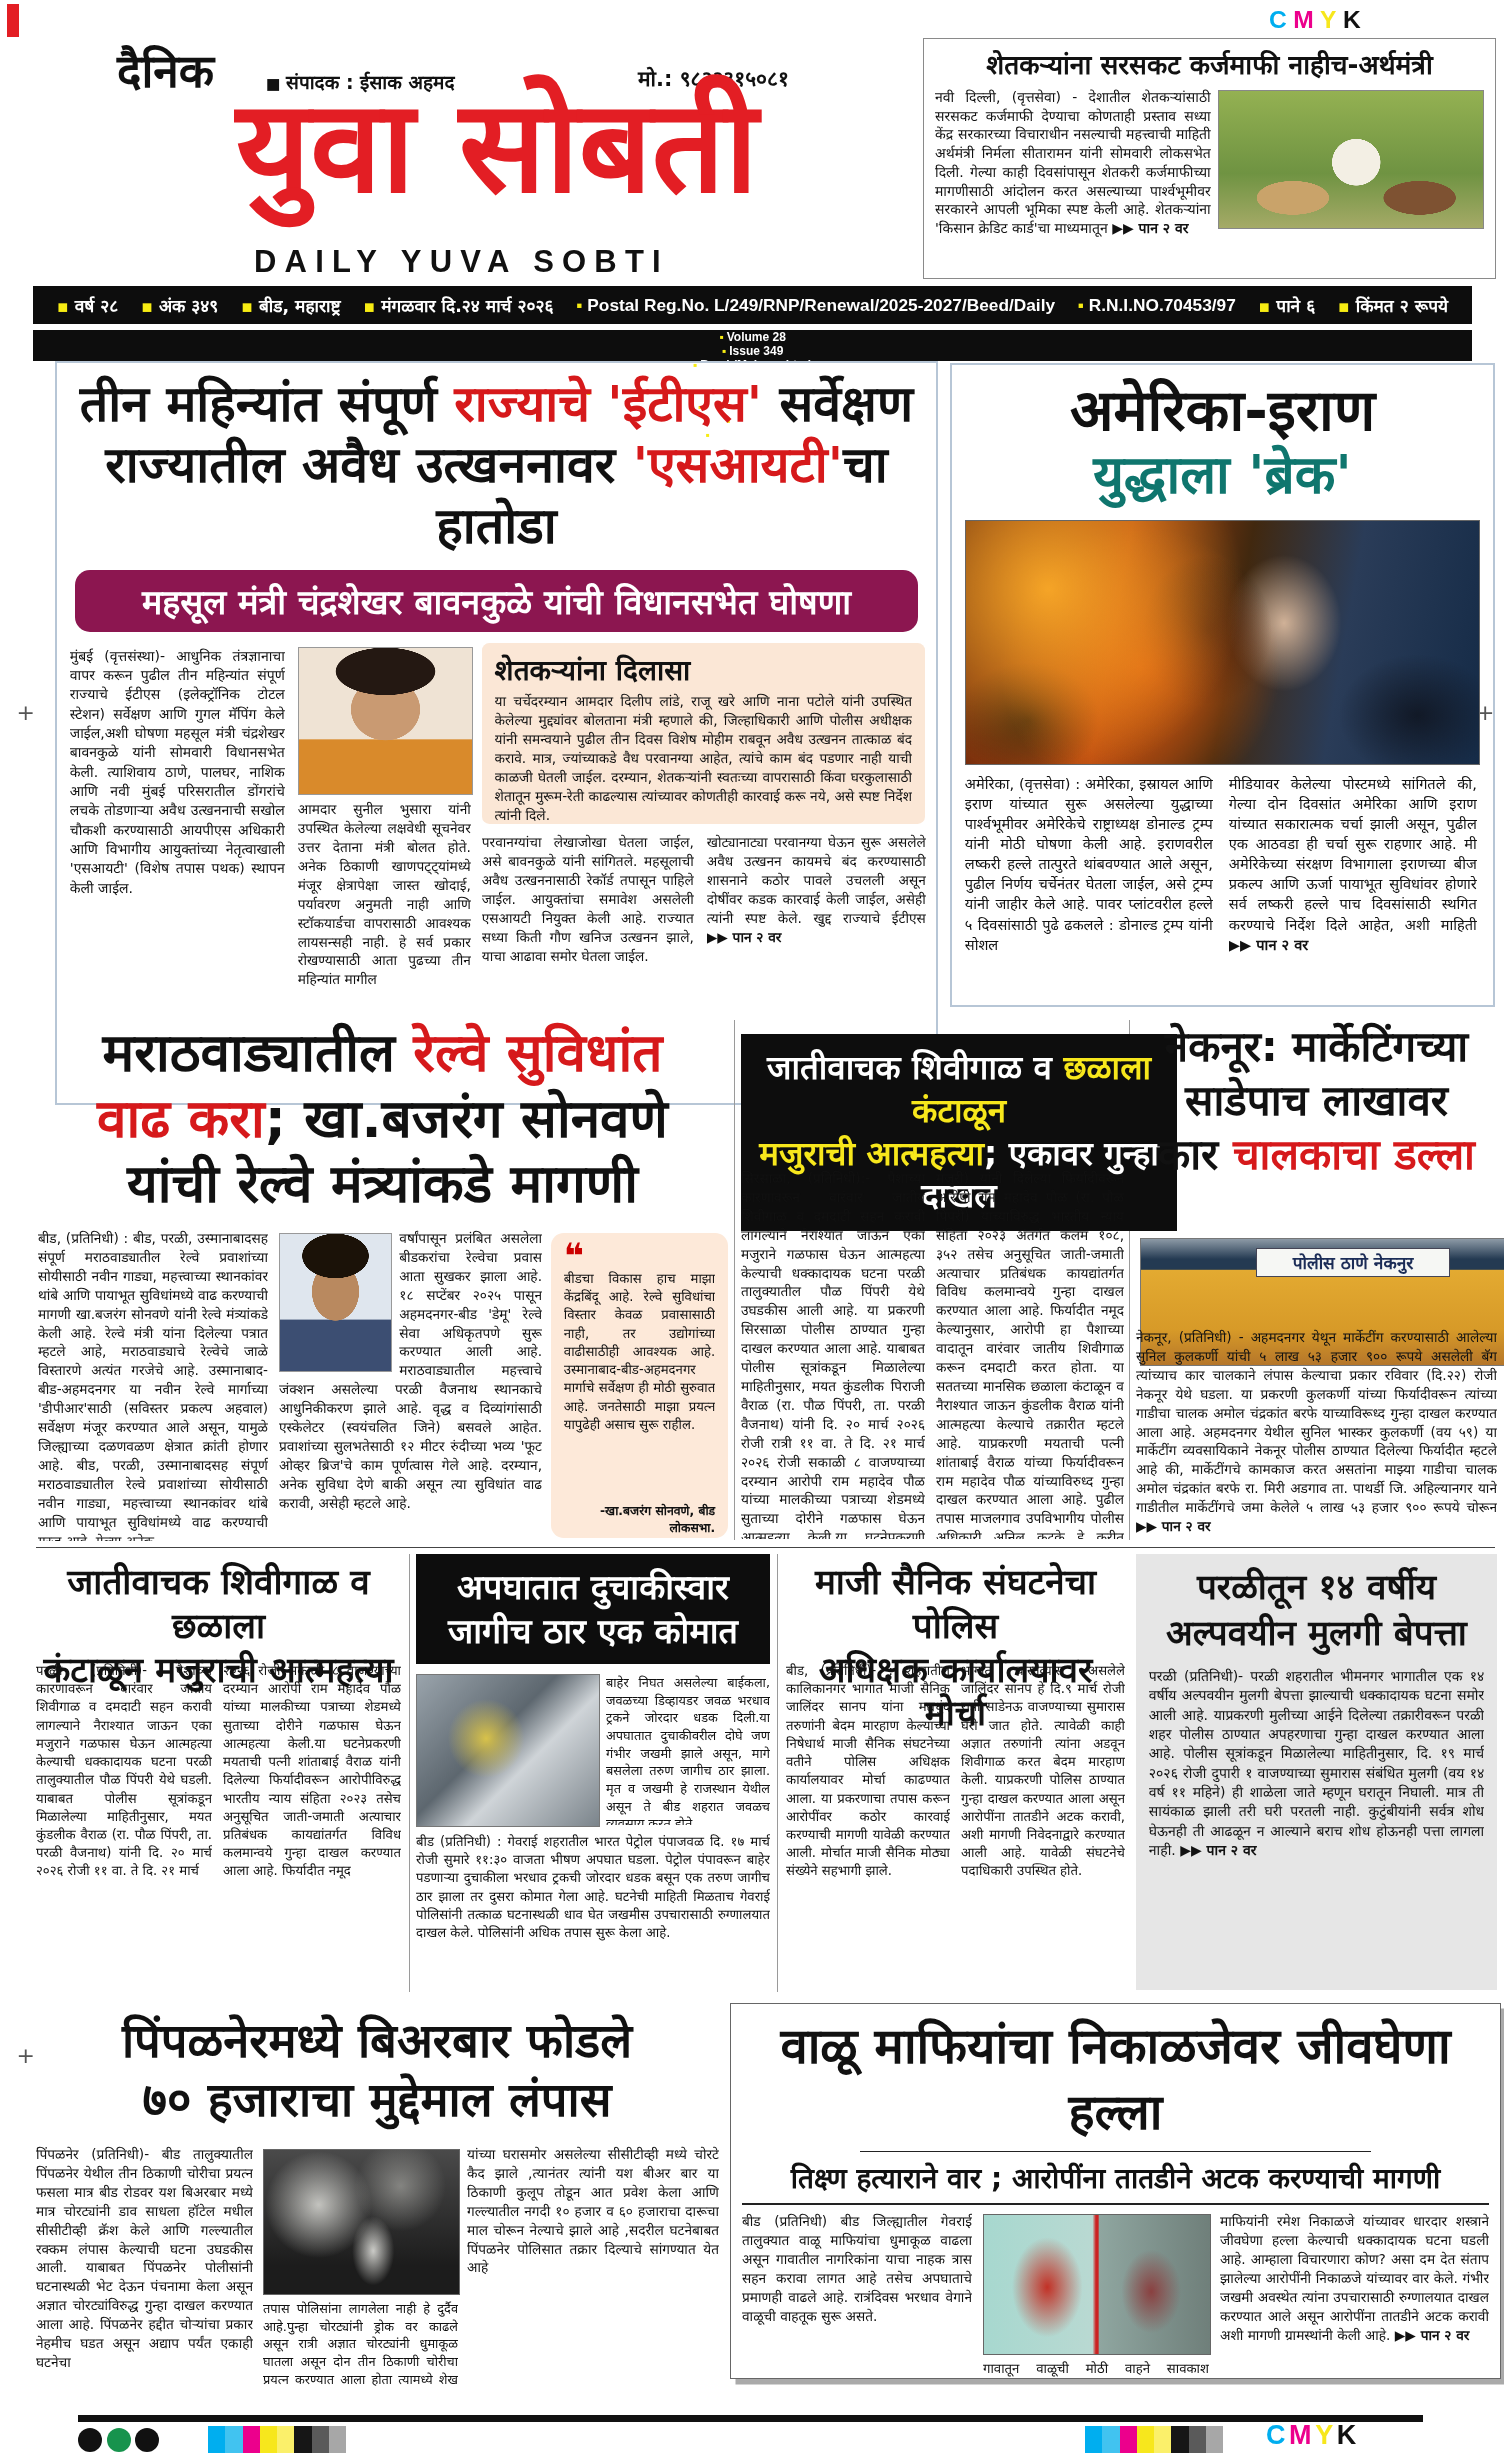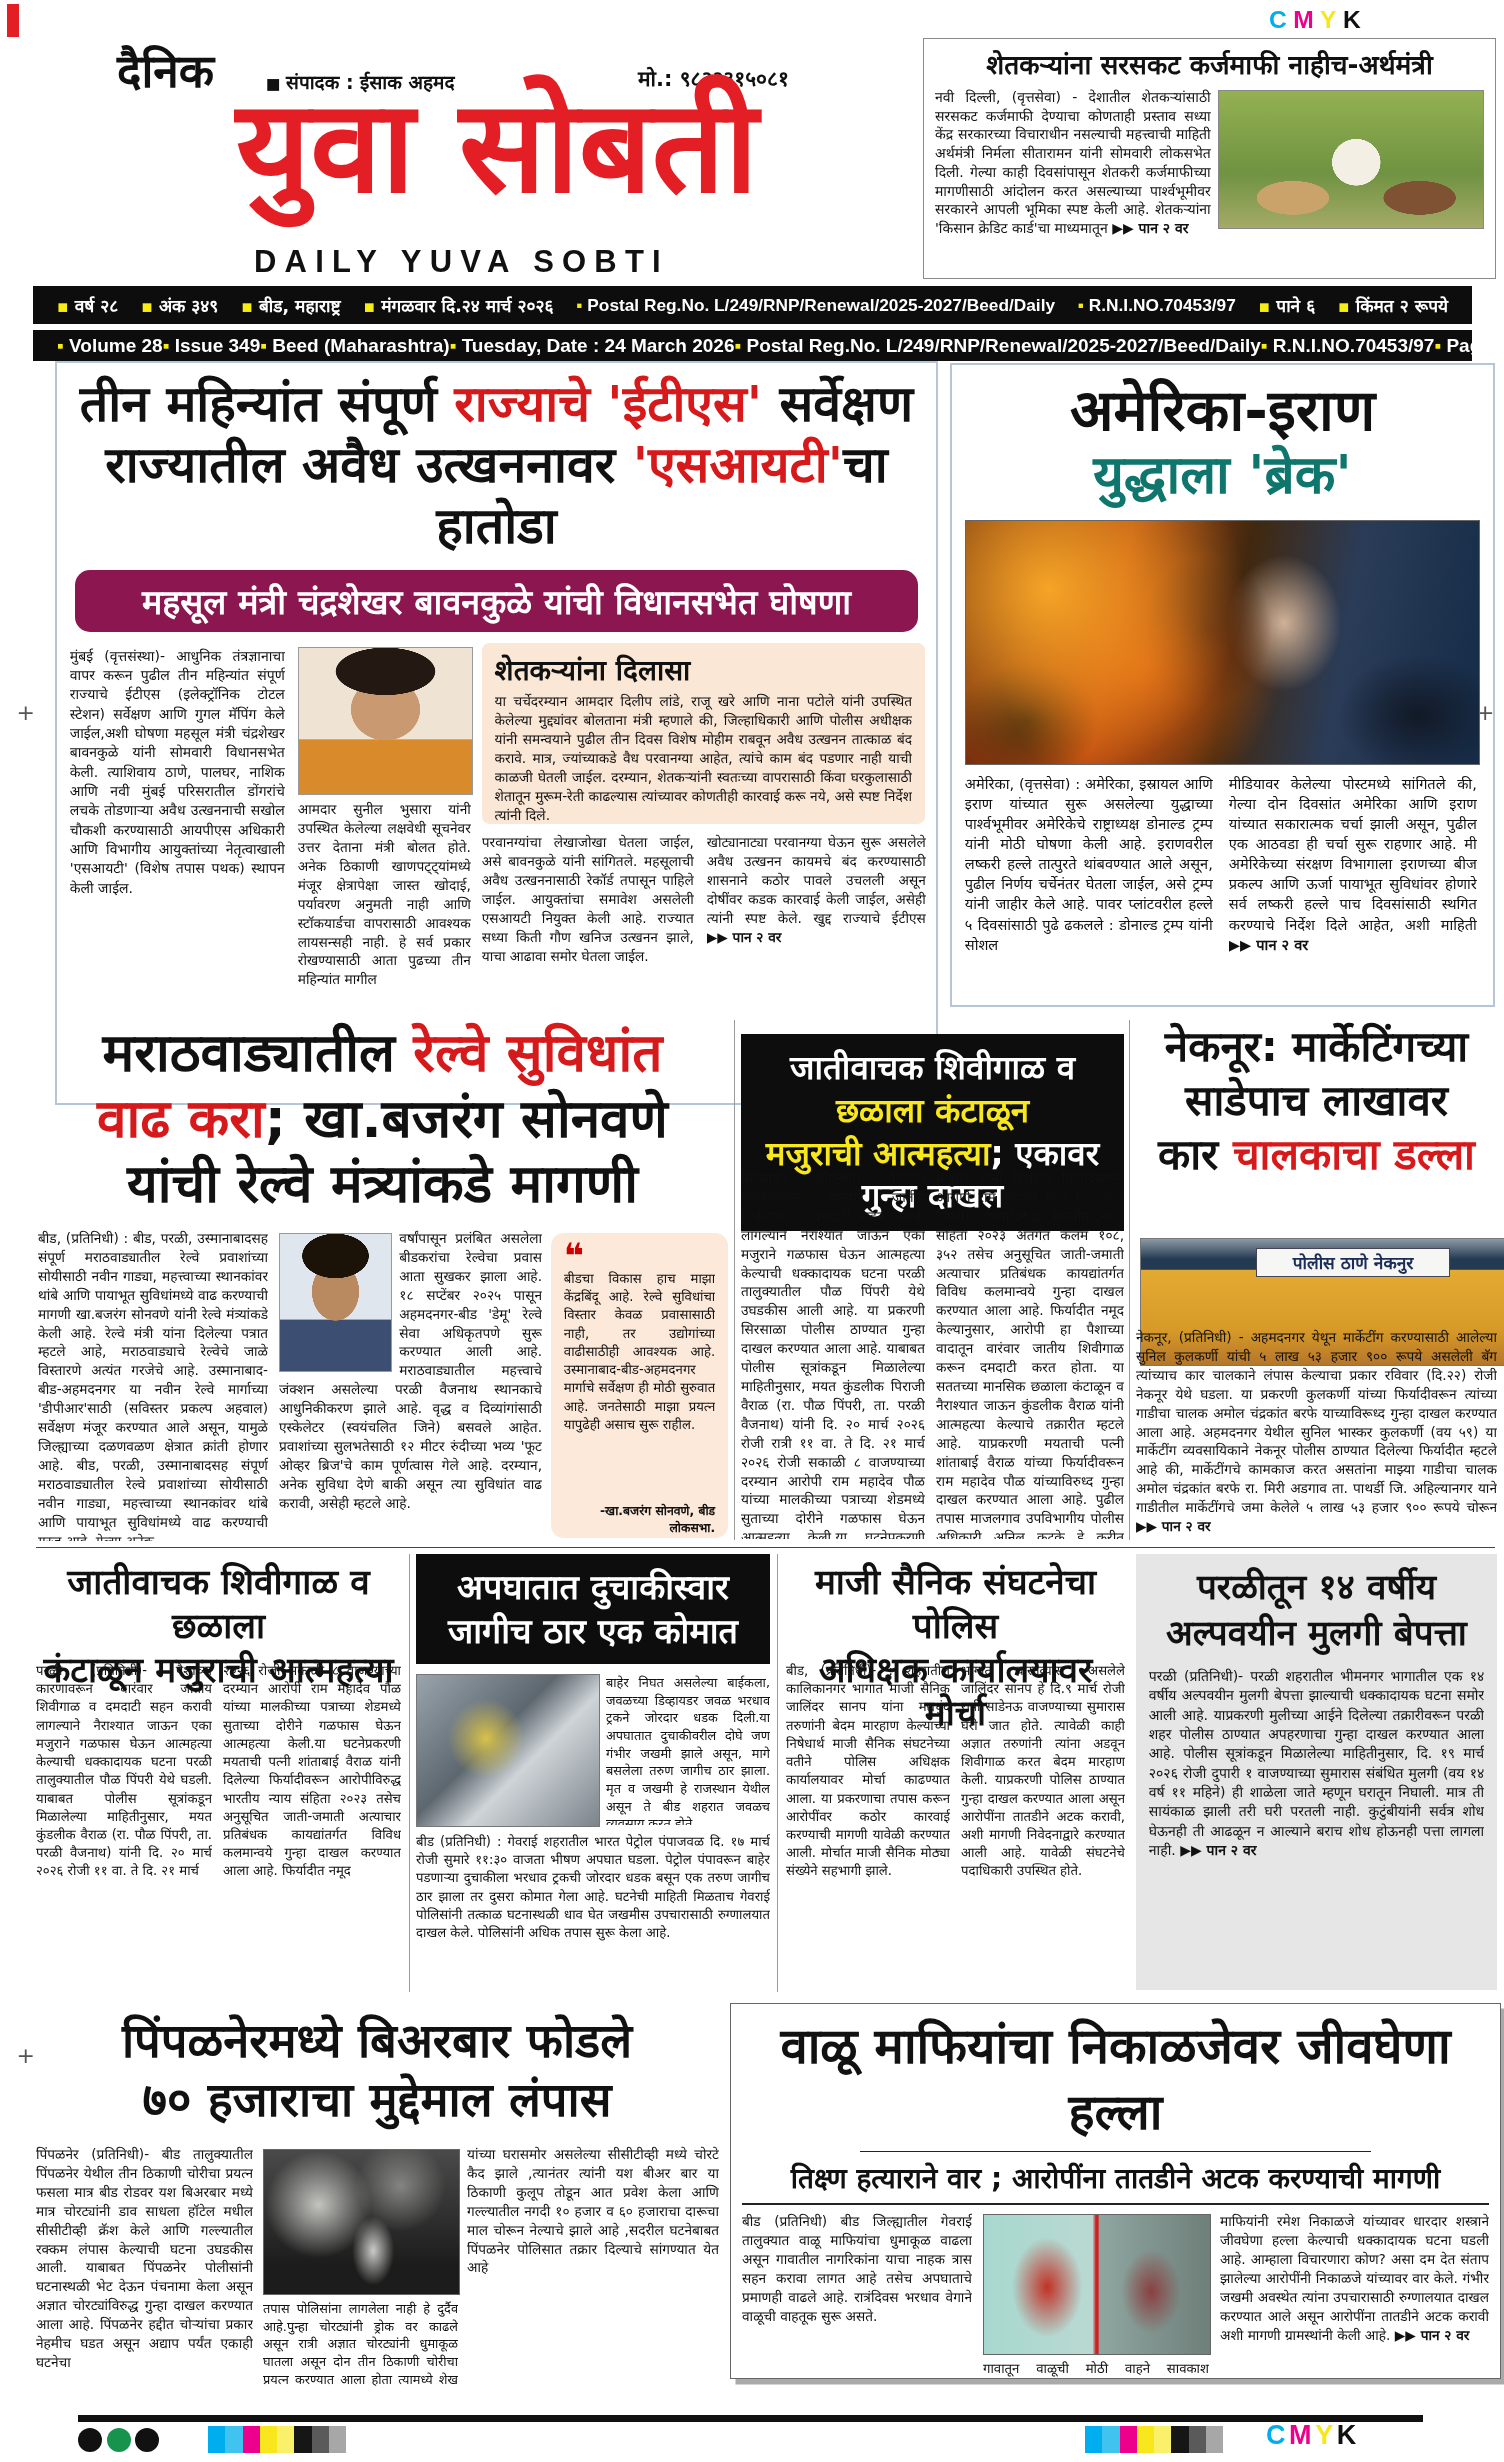--- a/index.html
+++ b/index.html
@@ -68,21 +68,21 @@
   <div class="strip b" style="top:286px;height:38px;font-size:17.3px;">
     <span>वर्ष २८</span>
     <span>अंक ३४९</span>
     <span>बीड, महाराष्ट्र</span>
     <span>मंगळवार दि.२४ मार्च २०२६</span>
     <span style="font-family:'Liberation Sans',sans-serif;">Postal Reg.No. L/249/RNP/Renewal/2025-2027/Beed/Daily</span>
     <span style="font-family:'Liberation Sans',sans-serif;">R.N.I.NO.70453/97</span>
     <span>पाने ६</span>
     <span>किंमत २ रूपये</span>
   </div>
-  <div class="strip b" style="top:330px;height:31px;font-size:19px;font-family:'Liberation Sans',sans-serif;">
+  <div class="strip b" style="top:330px;height:31px;font-size:12px;font-family:'Liberation Sans',sans-serif;flex-direction:column;">
     <span>Volume 28</span>
     <span>Issue 349</span>
     <span>Beed (Maharashtra)</span>
     <span>Tuesday, Date : 24 March 2026</span>
     <span>Postal Reg.No. L/249/RNP/Renewal/2025-2027/Beed/Daily</span>
     <span>R.N.I.NO.70453/97</span>
     <span>Pages 6</span>
     <span>Price-2 Rupees</span>
   </div>
 
@@ -143,21 +143,21 @@
       radial-gradient(ellipse 34% 34% at 50% 42%, #b9895f 62%, transparent 63%),
       linear-gradient(180deg,#dfe6ee 62%,#3c4e72 63%);"></span>
     <span>वर्षांपासून प्रलंबित असलेला बीडकरांचा रेल्वेचा प्रवास आता सुखकर झाला आहे. १८ सप्टेंबर २०२५ पासून अहमदनगर-बीड 'डेमू' रेल्वे सेवा अधिकृतपणे सुरू करण्यात आली आहे. मराठवाड्यातील महत्त्वाचे जंक्शन असलेल्या परळी वैजनाथ स्थानकाचे आधुनिकीकरण झाले आहे. वृद्ध व दिव्यांगांसाठी एस्केलेटर (स्वयंचलित जिने) बसवले आहेत. प्रवाशांच्या सुलभतेसाठी १२ मीटर रुंदीच्या भव्य 'फूट ओव्हर ब्रिज'चे काम पूर्णत्वास गेले आहे. दरम्यान, अनेक सुविधा देणे बाकी असून त्या सुविधांत वाढ करावी, असेही म्हटले आहे.</span>
   </div>
   <div class="quotebox" style="left:551px;top:1233px;width:177px;height:305px;">
     <div class="b" style="color:#cc0000;font-size:35px;line-height:.8;">❝</div>
     <div class="txt" style="font-size:13.2px;height:228px;">बीडचा विकास हाच माझा केंद्रबिंदू आहे. रेल्वे सुविधांचा विस्तार केवळ प्रवासासाठी नाही, तर उद्योगांच्या वाढीसाठीही आवश्यक आहे. उस्मानाबाद-बीड-अहमदनगर मार्गाचे सर्वेक्षण ही मोठी सुरुवात आहे. जनतेसाठी माझा प्रयत्न यापुढेही असाच सुरू राहील.</div>
     <div class="b" style="font-size:12.3px;text-align:right;margin-top:3.6px;">-खा.बजरंग सोनवणे, बीड लोकसभा.</div>
   </div>
 
-  <div class="abs blackbox b center" style="left:741px;top:1034px;width:383px;padding:12.8px 5.5px;box-sizing:border-box;font-size:33px;line-height:1.3;">
+  <div class="abs blackbox b center" style="left:741px;top:1034px;width:436px;padding:12.8px 5.5px;box-sizing:border-box;font-size:33px;line-height:1.3;">
     <div><span>जातीवाचक शिवीगाळ व </span><span class="yellow">छळाला कंटाळून</span></div>
     <div><span class="yellow">मजुराची आत्महत्या</span><span>; एकावर गुन्हा दाखल</span></div>
   </div>
   <div class="abs txt" style="left:741px;top:1169px;width:184px;height:370px;font-size:13.7px;">सिरसाळा, (प्रतिनिधी):- पैशाच्या कारणावरून वारंवार जातीय शिवीगाळ व दमदाटी सहन करावी लागल्याने नैराश्यात जाऊन एका मजुराने गळफास घेऊन आत्महत्या केल्याची धक्कादायक घटना परळी तालुक्यातील पौळ पिंपरी येथे उघडकीस आली आहे. या प्रकरणी सिरसाळा पोलीस ठाण्यात गुन्हा दाखल करण्यात आला आहे. याबाबत पोलीस सूत्रांकडून मिळालेल्या माहितीनुसार, मयत कुंडलीक पिराजी वैराळ (रा. पौळ पिंपरी, ता. परळी वैजनाथ) यांनी दि. २० मार्च २०२६ रोजी रात्री ११ वा. ते दि. २१ मार्च २०२६ रोजी सकाळी ८ वाजण्याच्या दरम्यान आरोपी राम महादेव पौळ यांच्या मालकीच्या पत्राच्या शेडमध्ये सुताच्या दोरीने गळफास घेऊन आत्महत्या केली.या घटनेप्रकरणी मयताची पत्नी शांताबाई कुंडलीक वैराळ (वय ५५, व्यवसाय</div>
   <div class="abs txt" style="left:936px;top:1169px;width:188px;height:370px;font-size:13.7px;">मजुरी) यांनी दिलेल्या फिर्यादीवरून आरोपी राम महादेव पौळ (रा. पौळ पिंपरी) याच्याविरुद्ध भारतीय न्याय संहिता २०२३ अंतर्गत कलम १०८, ३५२ तसेच अनुसूचित जाती-जमाती अत्याचार प्रतिबंधक कायद्यांतर्गत विविध कलमान्वये गुन्हा दाखल करण्यात आला आहे. फिर्यादीत नमूद केल्यानुसार, आरोपी हा पैशाच्या वादातून वारंवार जातीय शिवीगाळ करून दमदाटी करत होता. या सततच्या मानसिक छळाला कंटाळून व नैराश्यात जाऊन कुंडलीक वैराळ यांनी आत्महत्या केल्याचे तक्रारीत म्हटले आहे. याप्रकरणी मयताची पत्नी शांताबाई वैराळ यांच्या फिर्यादीवरून राम महादेव पौळ यांच्याविरुध्द गुन्हा दाखल करण्यात आला आहे. पुढील तपास माजलगाव उपविभागीय पोलीस अधिकारी अनिल कटके हे करीत आहेत.</div>
 
   <div class="abs b center" style="left:1136px;top:1020px;width:361px;font-size:42px;line-height:1.28;">
     <div>नेकनूर: मार्केटिंगच्या</div>
     <div>साडेपाच लाखावर</div>
     <div><span>कार </span><span class="red">चालकाचा डल्ला</span></div>

